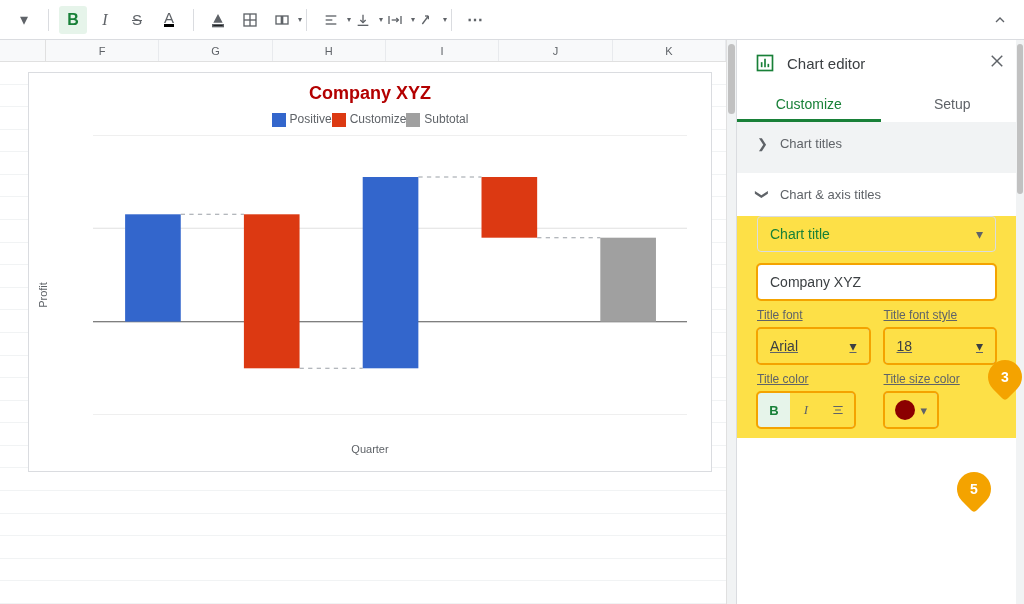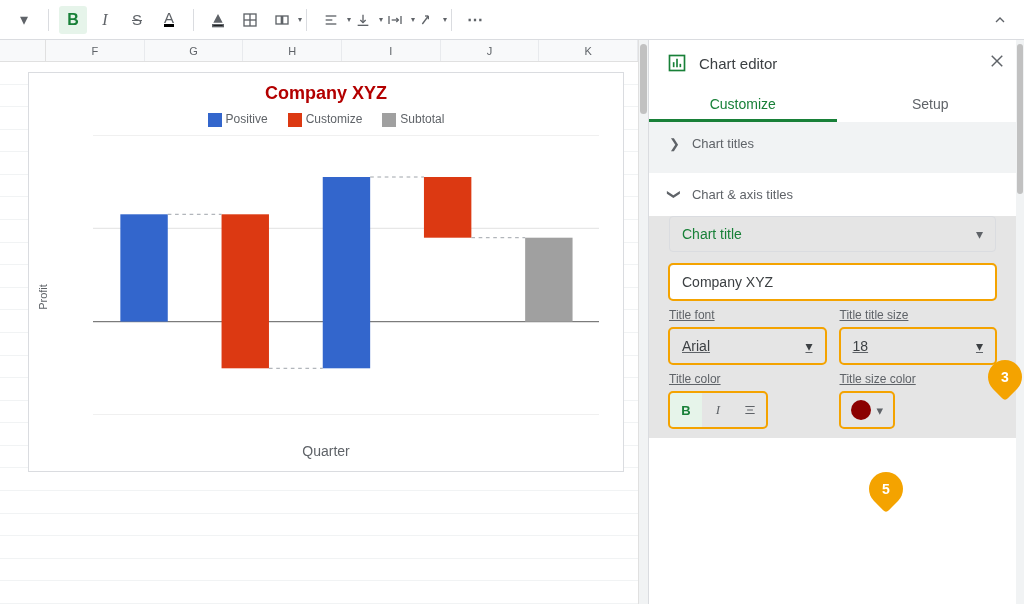--- a/index.html
+++ b/index.html
@@ -18,43 +18,43 @@
   .workspace { display:flex; flex:1; min-height:0; }
   .sheet { flex:1; display:flex; flex-direction:column; min-width:0; }
   .colhdr { display:flex; height:22px; border-bottom:1px solid #e0e0e0; }
   .corner { width:46px; background:#f8f9fa; border-right:1px solid #e0e0e0; }
   .ch { flex:1; text-align:center; font-size:11px; color:#5f6368; background:#f8f9fa; border-right:1px solid #e8eaed; line-height:22px; }
   .grid { position:relative; flex:1; background:#fff; }
   .rows { position:absolute; inset:0; display:flex; flex-direction:column; }
   .row { flex:1; border-bottom:1px solid #f1f3f4; }
   .chart-panel { position:absolute; left:28px; top:10px; right:14px; height:400px; background:#fff; border:1px solid #dadce0; }
   .chart-title { text-align:center; font-size:18px; font-weight:bold; color:#b30000; padding-top:10px; }
-  .legend { display:flex; gap:20px; justify-content:center; align-items:center; font-size:12px; color:#5f6368; margin-top:8px; }
+  .legend { display:flex; justify-content:center; align-items:center; font-size:12px; color:#5f6368; margin-top:8px; }
   .lk { width:14px; height:14px; display:inline-block; vertical-align:middle; margin-right:4px; }
   .plot { position:relative; height:280px; margin:8px 24px 0 64px; }
   .ylabel { position:absolute; left:14px; top:50%; transform:translate(-50%,-50%) rotate(-90deg); font-size:11px; color:#5f6368; }
-  .xlabel { text-align:center; font-size:14px; color:#5f6368; margin-top:28px; }
+  .xlabel { text-align:center; font-size:11px; color:#5f6368; margin-top:28px; }
   .scrollbar-ind { width:10px; background:#f1f3f4; border-left:1px solid #e0e0e0; position:relative; }
   .scroll-thumb { position:absolute; left:1px; right:1px; top:4px; height:70px; background:#c1c1c1; border-radius:4px; }
   
-  .editor { width:376px; border-left:1px solid #dadce0; display:flex; flex-direction:column; min-height:0; position:relative; }
+  .editor { width:288px; border-left:1px solid #dadce0; display:flex; flex-direction:column; min-height:0; position:relative; }
   .ed-scroll { position:absolute; right:0; top:0; bottom:0; width:8px; background:#f1f3f4; }
   .ed-scroll-thumb { position:absolute; left:1px; right:1px; top:4px; height:150px; background:#c1c1c1; border-radius:4px; }
   .ed-head { display:flex; align-items:center; gap:12px; padding:12px 18px; }
   .ed-head .cicon { width:20px; height:20px; color:#188038; }
   .ed-head .title { font-size:15px; color:#3c4043; }
   .ed-close { margin-left:auto; cursor:pointer; color:#5f6368; }
   .ed-tabs { display:flex; }
   .ed-tab { flex:1; text-align:center; font-size:14px; padding:10px 0; color:#5f6368; cursor:pointer; }
   .ed-tab.active { color:#188038; font-weight:500; box-shadow: inset 0 -3px 0 #188038; }
   .ed-body { flex:1; overflow:hidden; font-size:13px; color:#5f6368; padding-right:8px; }
   .section { display:flex; align-items:center; gap:12px; padding:14px 20px; background:#f1f3f4; cursor:pointer; }
   .section.open { background:#fff; }
   .section .chev { color:#5f6368; }
-  .sbody { padding:0 20px 10px 20px; background:#e5e5e5; }
+  .sbody { padding:0 20px 10px 20px; background:#fde047; }
   .dropdown { border:1px solid #dadce0; border-radius:4px; height:36px; display:flex; align-items:center; padding:0 12px; justify-content:space-between; color:#188038; font-size:14px; cursor:pointer; margin-bottom:12px; font-weight:500; }
   .field-lbl { font-size:12px; color:#5f6368; margin:8px 0 6px; }
   .inp { width:100%; height:36px; border:1px solid #dadce0; border-radius:4px; padding:0 12px; font-size:14px; color:#3c4043; }
   .row2 { display:flex; gap:14px; }
   .col2 { flex:1; position:relative;text-decoration:underline; }
   .selbox { border:1px solid #dadce0; border-radius:4px; height:36px; display:flex; align-items:center; justify-content:space-between; padding:0 12px; font-size:14px; color:#3c4043; cursor:pointer; }
   .fmt-row { display:inline-flex; border:1px solid #dadce0; border-radius:4px; height:36px; overflow:hidden; }
   .fmt-row .f { width:32px; display:flex; align-items:center; justify-content:center; cursor:pointer; }
   .fmt-row .f.active { background:#e6f4ea; color:#188038; }
   .colorbox { display:inline-flex; align-items:center; gap:6px; border:1px solid #dadce0; border-radius:4px; height:36px; padding:0 10px; cursor:pointer; }
@@ -282,21 +282,21 @@
 
           <div class="row2">
             <div class="col2">
               <div class="field-lbl">Title font</div>
               <div class="selbox hl">
                 <span>Arial</span>
                 <span>▾</span>
               </div>
             </div>
             <div class="col2">
-              <div class="field-lbl">Title title size</div>
+              <div class="field-lbl">Title font style</div>
               <div class="selbox hl">
                 <span>18</span>
                 <span>▾</span>
               </div>
             </div>
           </div>
 
           <div class="row2">
             <div class="col2">
               <div class="field-lbl">Title color</div>

